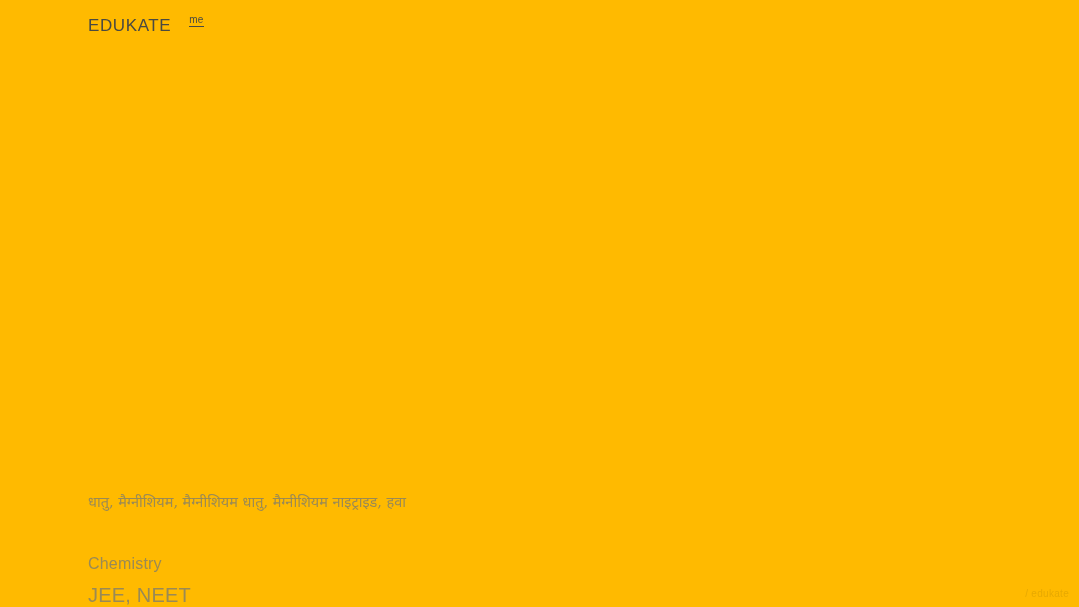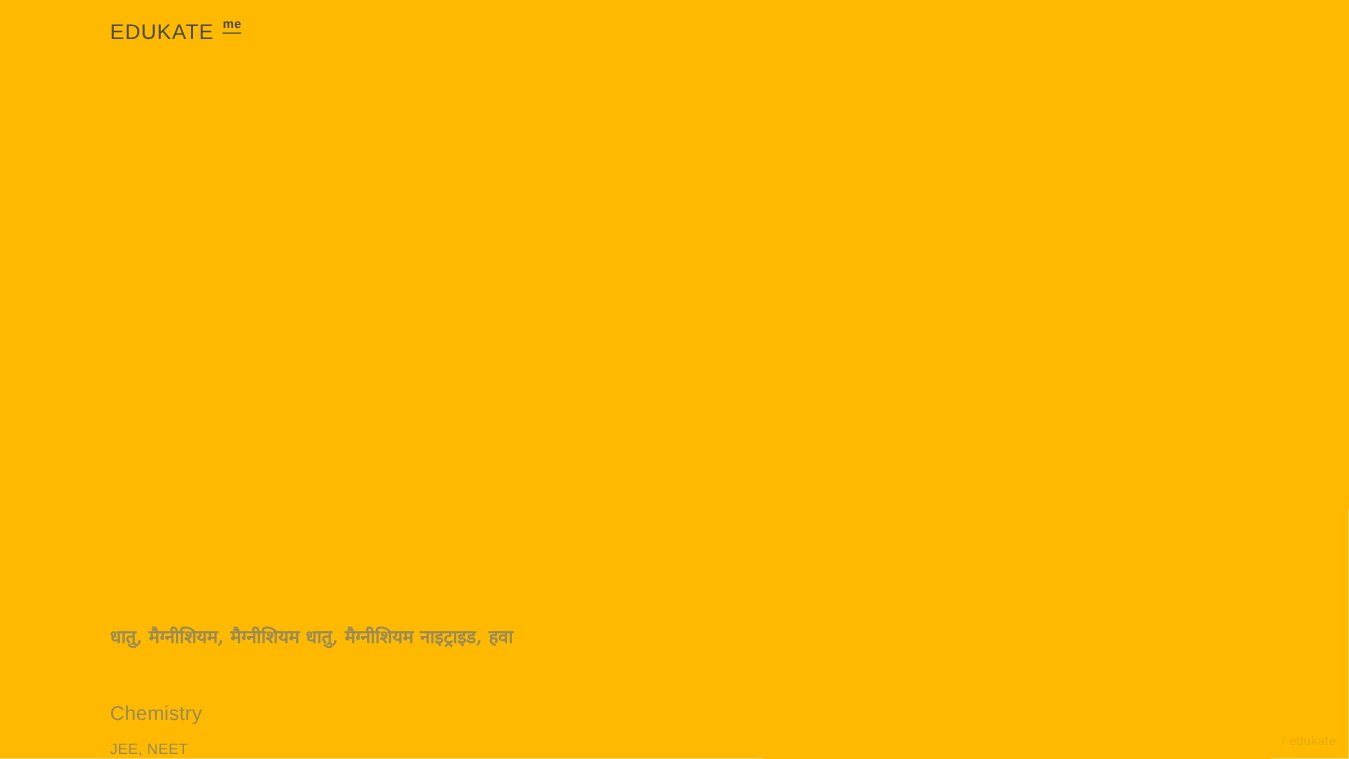--- a/index.html
+++ b/index.html
@@ -41,23 +41,23 @@
     font-size: 17px;
     font-weight: 400;
     letter-spacing: 0.6px;
     color: #4A4A42;
   }
 
   .brand-sup {
     position: relative;
     font-family: "Liberation Sans", "DejaVu Sans", sans-serif;
     font-size: 10px;
-    font-weight: 700;
+    font-weight: 400;
     color: #4A4A42;
-    margin-left: 7px;
+    margin-left: 18px;
     margin-top: -2px;
     letter-spacing: 0.2px;
     padding-bottom: 2px;
   }
 
   .brand-sup::after {
     content: "";
     position: absolute;
     left: 0;
     right: 0;
@@ -92,36 +92,36 @@
 
   .meta-line {
     color: #9A8A55;
     line-height: 1;
     white-space: nowrap;
   }
 
   .meta-tags {
     font-family: "DejaVu Serif", "Liberation Serif", serif;
     font-size: 14.5px;
-    font-weight: 700;
+    font-weight: 400;
     margin-bottom: 13px;
   }
 
   .meta-subject {
     font-family: "Liberation Sans", "DejaVu Sans", sans-serif;
     font-size: 16px;
     font-weight: 400;
     margin-bottom: 13px;
     letter-spacing: 0.2px;
     margin-top: 47px;
   }
 
   .meta-exams {
     font-family: "Liberation Sans", "DejaVu Sans", sans-serif;
-    font-size: 12px;
+    font-size: 20px;
     font-weight: 400;
     letter-spacing: 0.2px;
     padding-bottom: 2px;
   }
 
   
   .watermark {
     position: absolute;
     right: 10px;
     bottom: 8px;

